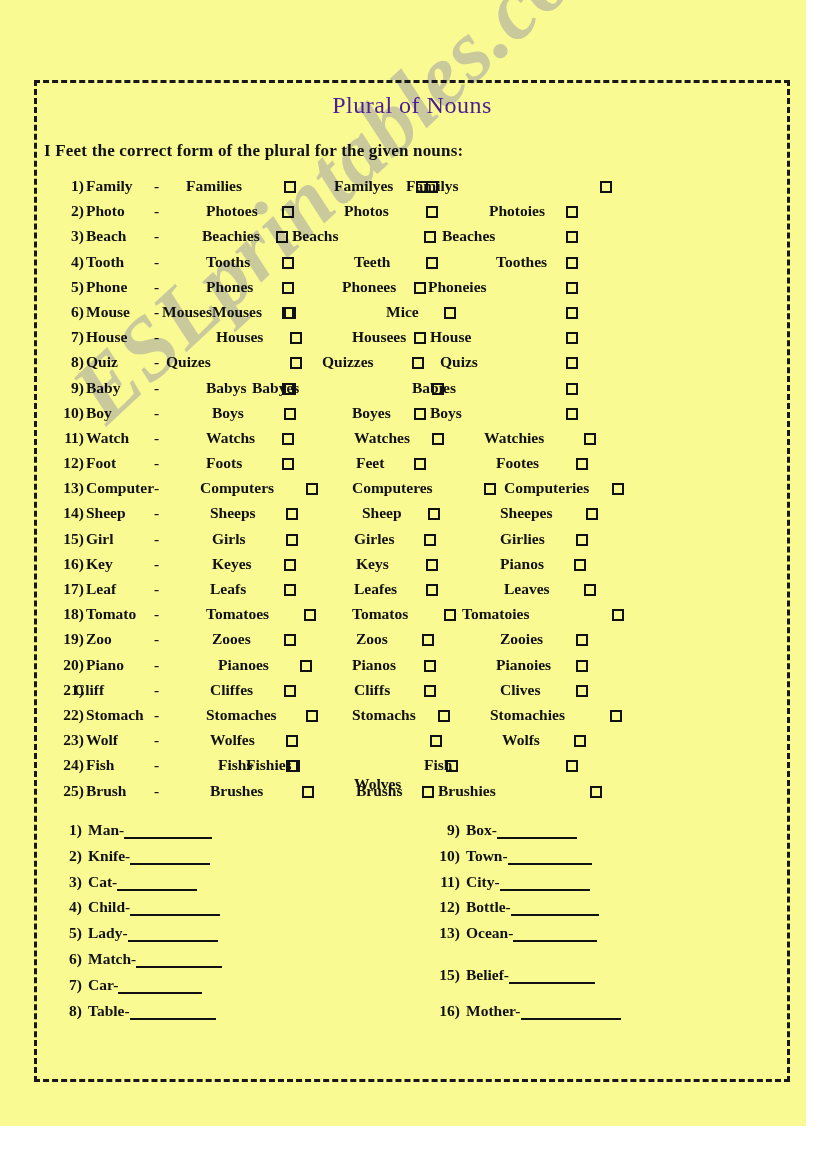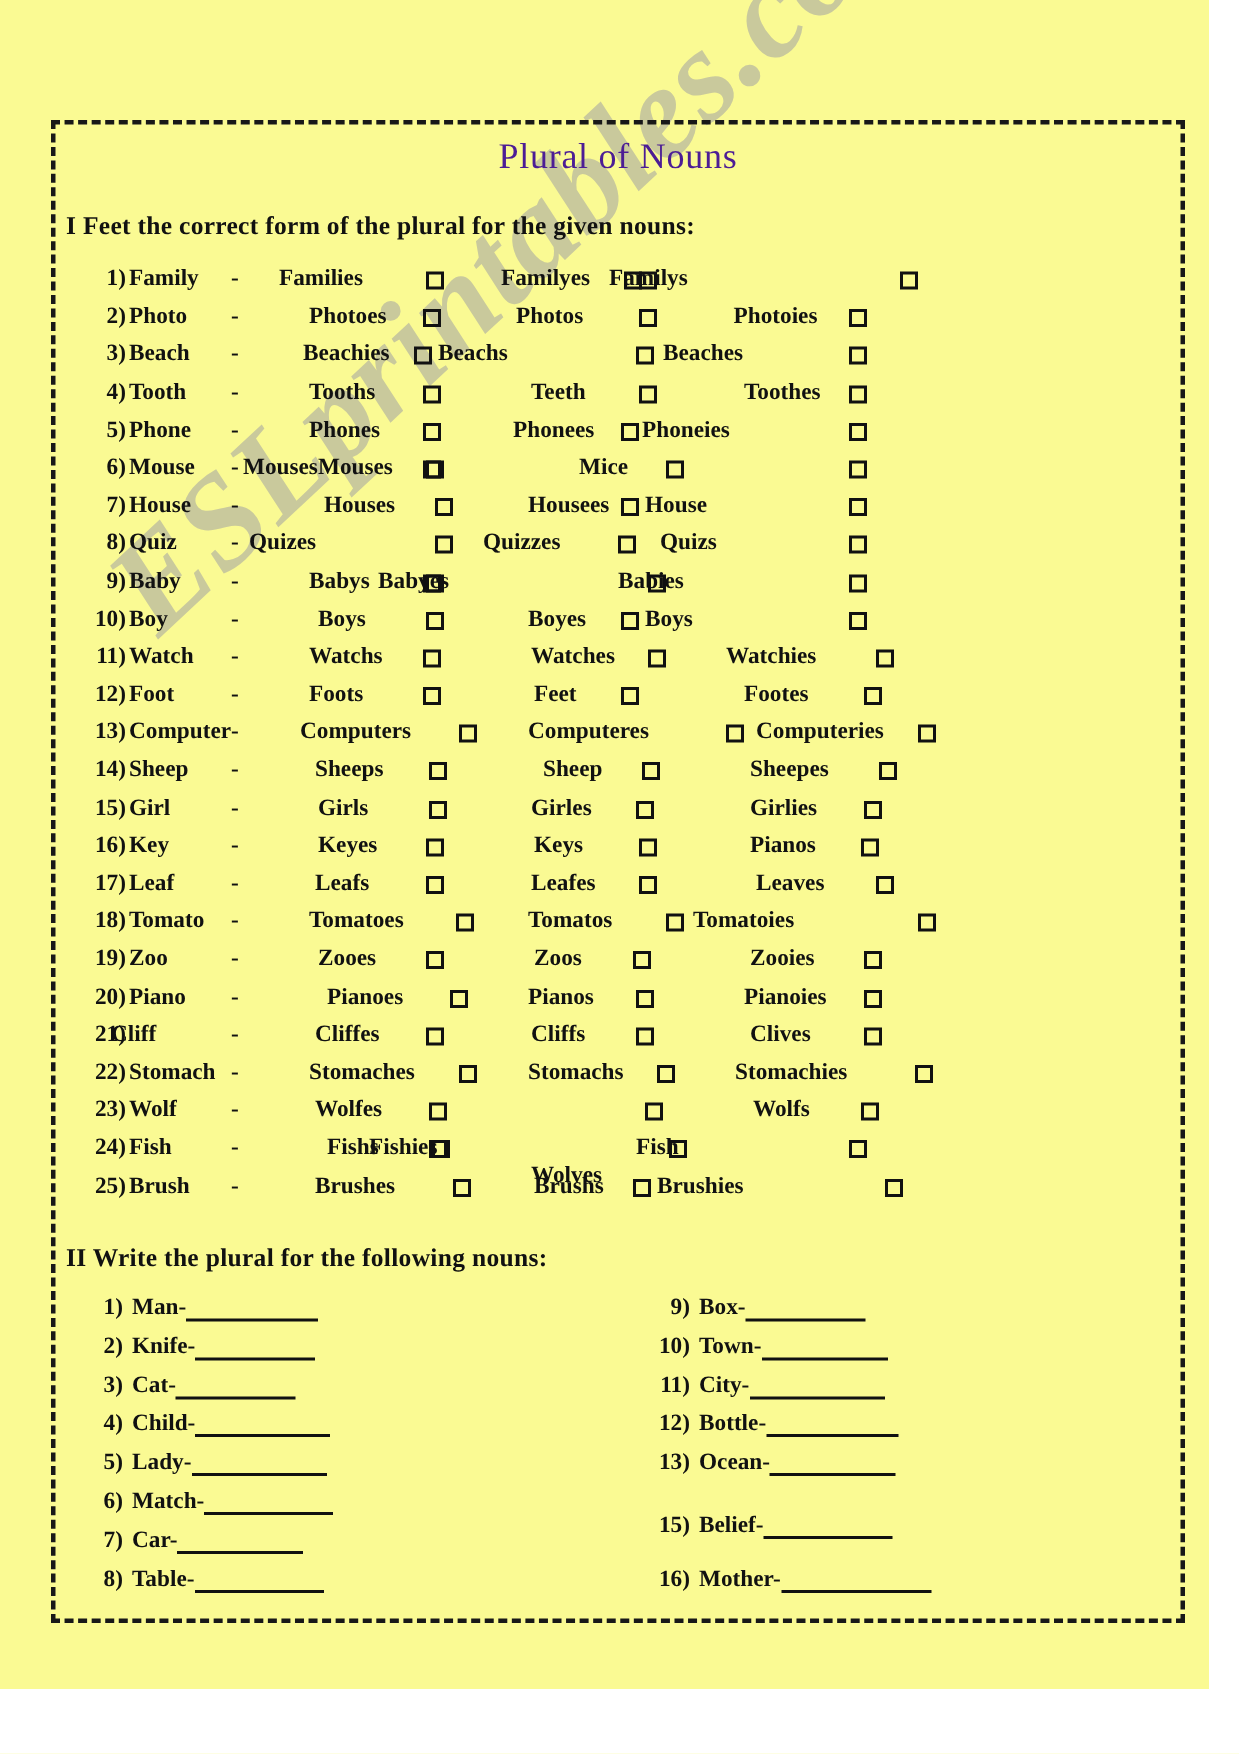--- a/index.html
+++ b/index.html
@@ -434,21 +434,20 @@
         <span class="cell dashc" style="left: 120px;">-</span>
         <span class="cell opt" style="left: 176px;">Brushes</span>
         <span class="cbox" style="left: 268px;"></span>
         <span class="cell opt" style="left: 322px;">Brushs</span>
         <span class="cbox" style="left: 388px;"></span>
         <span class="cell opt" style="left: 404px;">Brushies</span>
         <span class="cbox" style="left: 556px;"></span>
       </div>
     </div>
 
-  <div class="section-heading">II Write the plural for the following nouns:</div>
 
   <div id="ex2" style="height: 216.4px;">
       <div class="row2" style="left: 22px; top: 0px;"><span class="r2num">1)</span><span class="r2word">Man-</span><span class="blank" style="width: 88px;"></span></div>
       <div class="row2" style="left: 22px; top: 25.8px;"><span class="r2num">2)</span><span class="r2word">Knife-</span><span class="blank" style="width: 80px;"></span></div>
       <div class="row2" style="left: 22px; top: 51.6px;"><span class="r2num">3)</span><span class="r2word">Cat-</span><span class="blank" style="width: 80px;"></span></div>
       <div class="row2" style="left: 22px; top: 77.4px;"><span class="r2num">4)</span><span class="r2word">Child-</span><span class="blank" style="width: 90px;"></span></div>
       <div class="row2" style="left: 22px; top: 103.2px;"><span class="r2num">5)</span><span class="r2word">Lady-</span><span class="blank" style="width: 90px;"></span></div>
       <div class="row2" style="left: 22px; top: 129px;"><span class="r2num">6)</span><span class="r2word">Match-</span><span class="blank" style="width: 86px;"></span></div>
       <div class="row2" style="left: 22px; top: 154.8px;"><span class="r2num">7)</span><span class="r2word">Car-</span><span class="blank" style="width: 84px;"></span></div>
       <div class="row2" style="left: 22px; top: 180.6px;"><span class="r2num">8)</span><span class="r2word">Table-</span><span class="blank" style="width: 86px;"></span></div>

